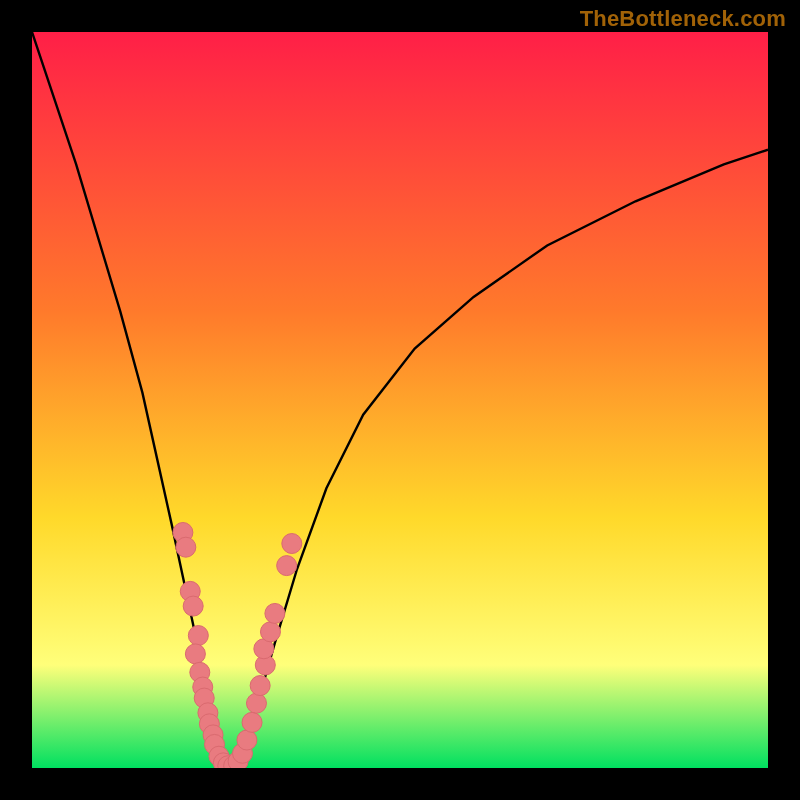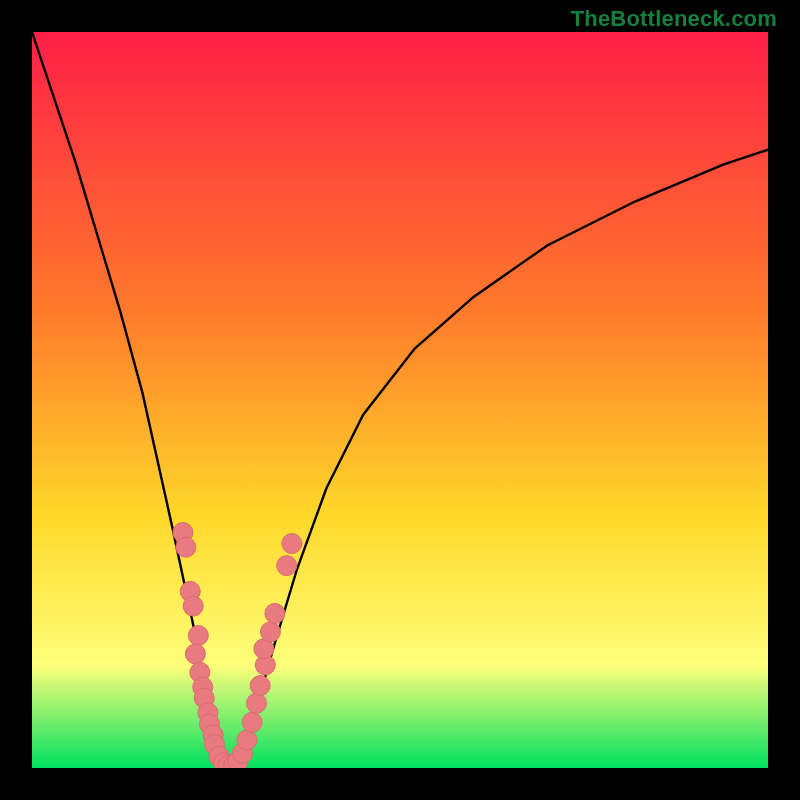--- a/index.html
+++ b/index.html
@@ -22,24 +22,24 @@
   .plot-area {
     position: absolute;
     left: 32px;
     top: 32px;
     width: 736px;
     height: 736px;
   }
   .watermark {
     position: absolute;
     top: 6px;
-    right: 23px;
+    right: 14px;
     font-size: 22px;
     font-weight: 600;
-    color: #15803d;
+    color: #a16207;
     letter-spacing: 0.2px;
   }
   svg { display: block; }
 </style>
 </head>
 <body>
 
 <div class="frame">
   <div class="plot-area">
     <svg id="chart-svg" width="736" height="736" viewBox="0 0 736 736">

